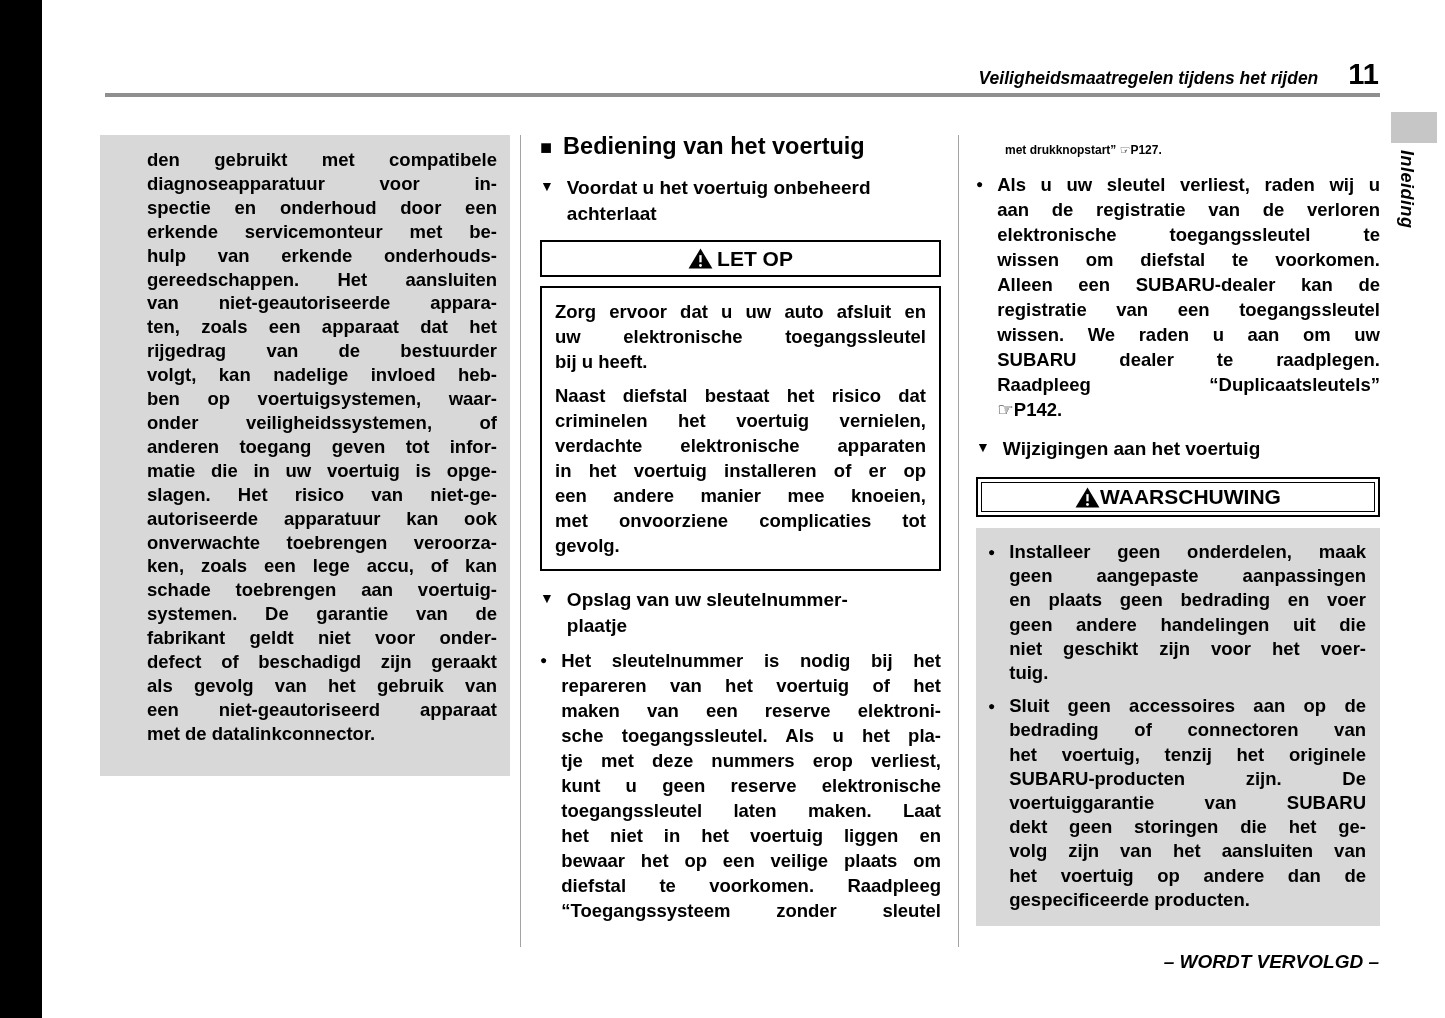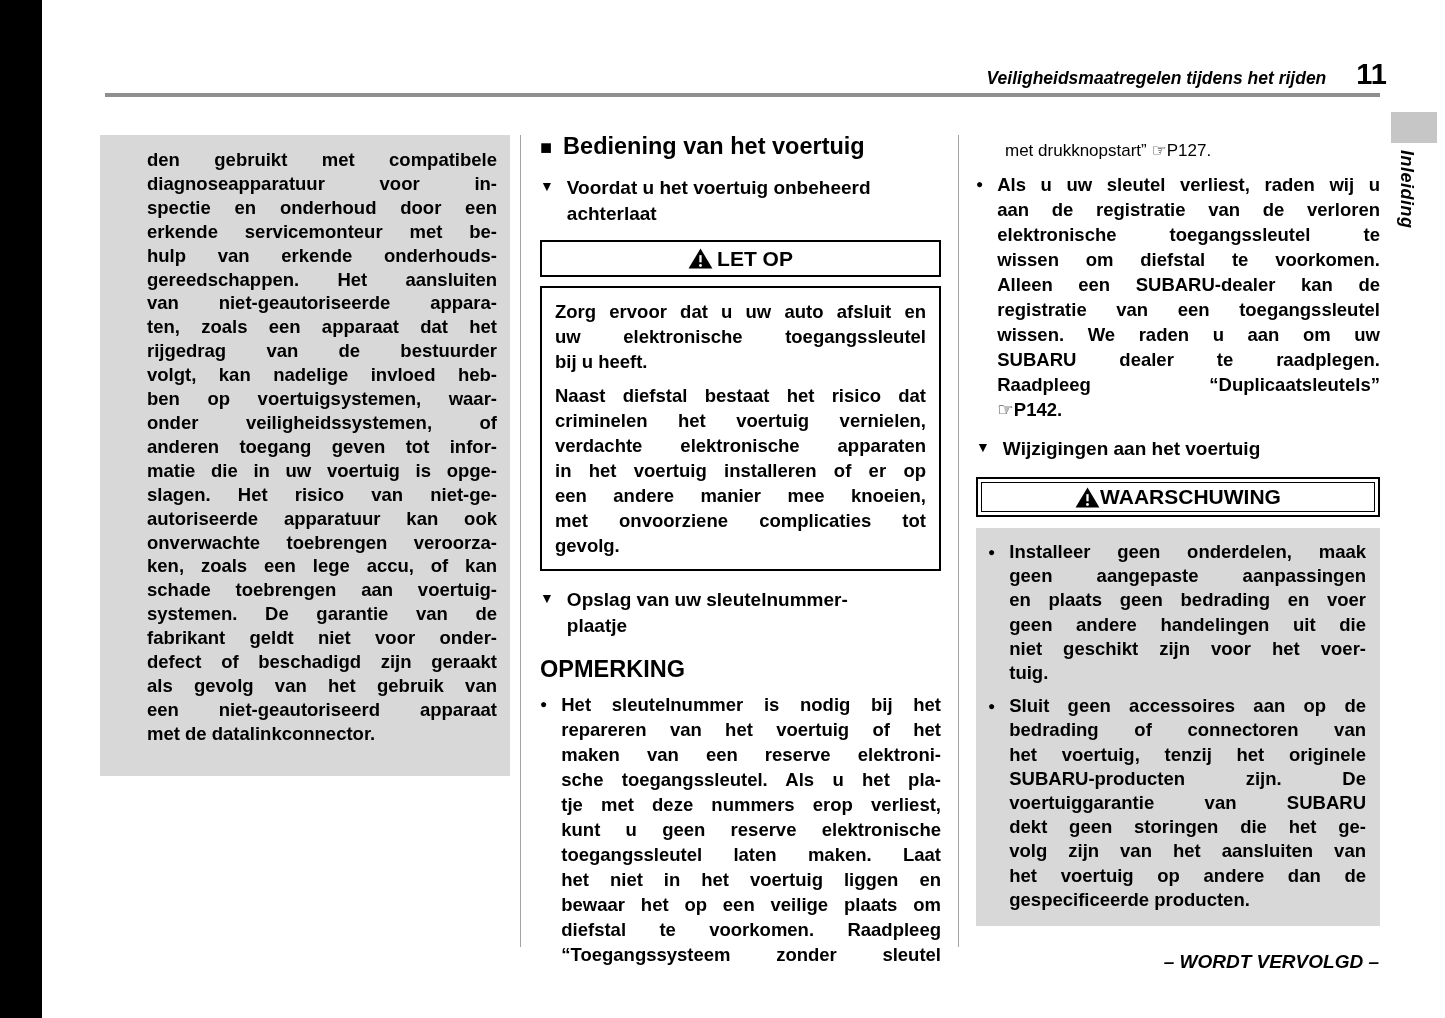--- a/index.html
+++ b/index.html
@@ -3,21 +3,21 @@
 <meta charset="utf-8">
 <style>
   html,body { margin:0; padding:0; background:#fff; }
   .page {
     position: relative; width: 1445px; height: 1018px;
     background: #fff; color: #000; overflow: hidden;
     font-family: "Liberation Sans", "DejaVu Sans", sans-serif;
   }
   .black-bar { position:absolute; left:0; top:0; width:42px; height:1018px; background:#000; }
 
-  .header { position:absolute; right:58px; top:58px; display:flex; align-items:baseline; gap:30px; }
+  .header { position:absolute; right:66px; top:58px; display:flex; align-items:baseline; gap:30px; }
   .running-title { font-style:italic; font-weight:bold; font-size:17.5px; }
   .page-number { font-weight:bold; font-size:29px; }
   .header-rule { position:absolute; left:105px; top:93px; width:1275px; height:4px; background:#8f8f8f; }
 
   .chapter-tab { position:absolute; left:1391px; top:112px; width:46px; height:31px; background:#c6c6c6; }
   .chapter-tab-label { position:absolute; left:1396px; top:150px; writing-mode:vertical-rl;
     font-weight:bold; font-style:italic; font-size:18px; letter-spacing:0.5px; }
 
   .col-divider { position:absolute; top:135px; height:812px; width:1px; background:#a3a3a3; }
   .d1 { left:520px; } .d2 { left:958px; }
@@ -49,21 +49,21 @@
     display:flex; align-items:center; justify-content:center; gap:4px; font-weight:bold; font-size:21px; }
   .caution-body { margin-top:9px; border:2px solid #000; padding:11px 13px; box-sizing:border-box; }
   .para-gap { margin-top:9px; }
 
   .mt16 { margin-top:16px; }
   .note-title { margin-top:17px; font-weight:bold; font-size:23.5px; }
 
   .bullet-item { display:flex; gap:14px; margin-top:9px; }
   .dot { font-size:12px; margin-top:6px; line-height:1; }
 
-  .cont-line { padding-left:29px; font-weight:normal; font-size:17px; line-height:25px; }
+  .cont-line { padding-left:29px; font-weight:bold; font-size:12px; line-height:25px; }
   .right .subhead { margin-top:14px; }
 
   .warning-header { margin-top:15px; border:2px solid #000;
     box-shadow: inset 0 0 0 3px #fff, inset 0 0 0 4px #000;
     height:40px; box-sizing:border-box; display:flex; align-items:center; justify-content:center;
     font-weight:bold; font-size:21px; }
   .warning-body { margin-top:11px; padding:12px 14px 14px 12px; }
   .warning-body .lines { line-height:24.2px; }
   .warning-body .bullet-item { margin-top:0; }
   .warning-body .bullet-item + .bullet-item { margin-top:9px; }
@@ -163,21 +163,20 @@
     </div>
 
     <div class="subhead mt16">
       <span class="tri">▼</span>
       <div class="lines plain">
           <div class="jl">Opslag van uw sleutelnummer-</div>
           <div class="jl jl-last">plaatje</div>
         </div>
     </div>
 
-    <div class="note-title">OPMERKING</div>
 
     <div class="bullet-item">
       <span class="dot">●</span>
       <div class="lines fulljust">
           <div class="jl">Het sleutelnummer is nodig bij het</div>
           <div class="jl">repareren van het voertuig of het</div>
           <div class="jl">maken van een reserve elektroni-</div>
           <div class="jl">sche toegangssleutel. Als u het pla-</div>
           <div class="jl">tje met deze nummers erop verliest,</div>
           <div class="jl">kunt u geen reserve elektronische</div>

